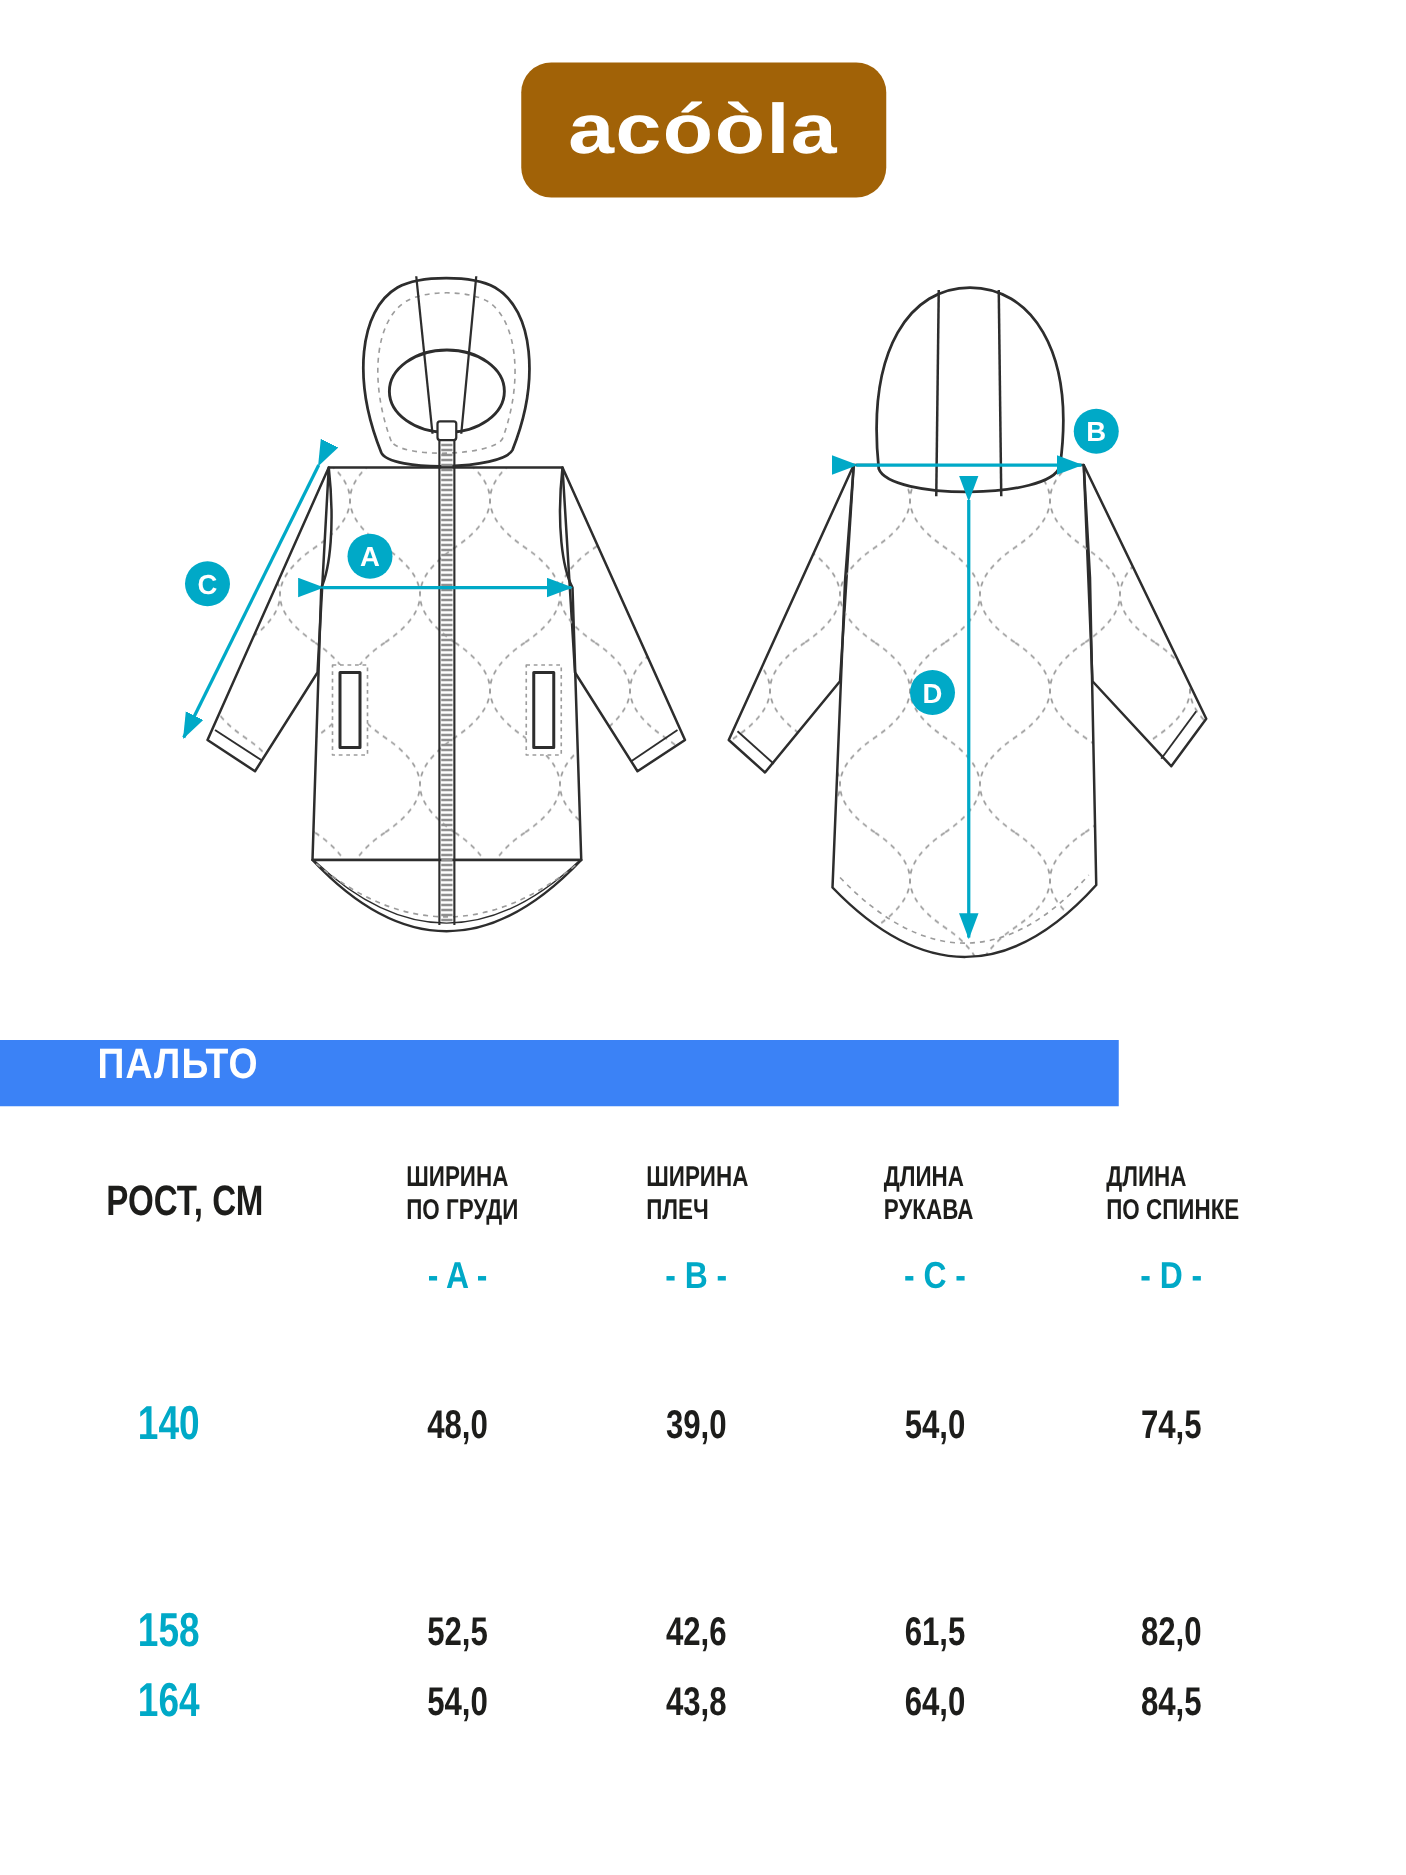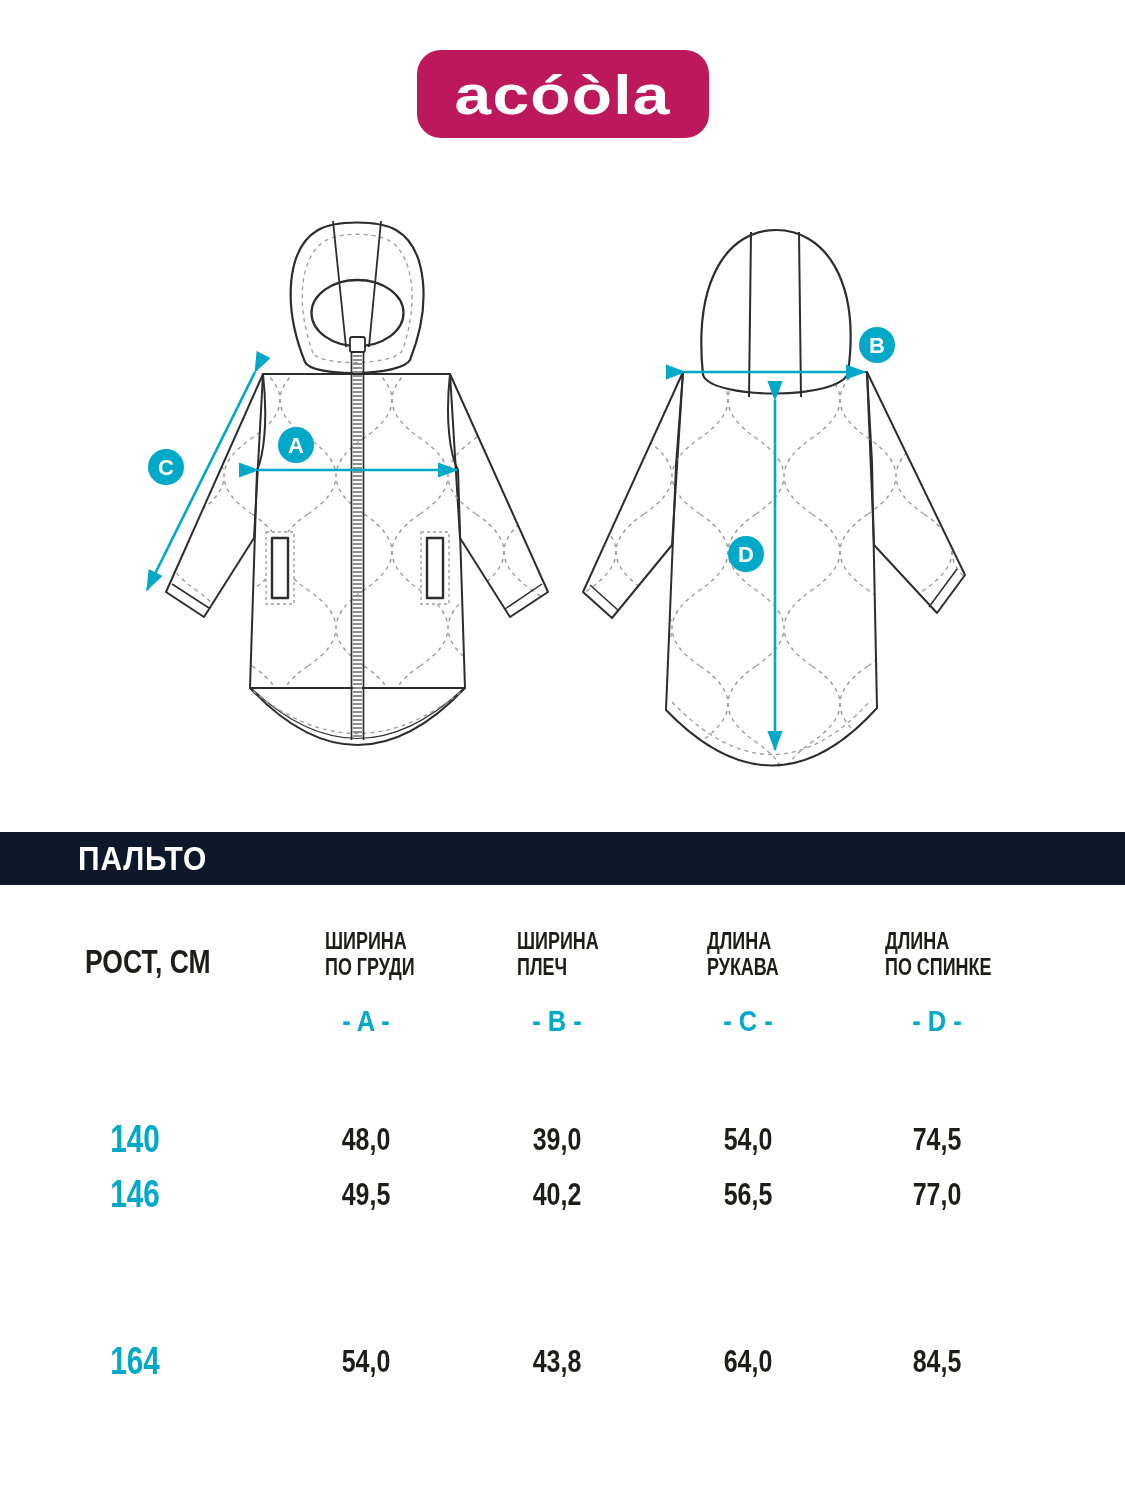--- a/index.html
+++ b/index.html
@@ -1,34 +1,34 @@
 <!DOCTYPE html>
 <html><head>
 <meta charset="utf-8">
 <style>
   html,body{margin:0;padding:0;background:#ffffff;}
   .page{position:relative;width:1125px;height:1500px;background:#ffffff;overflow:hidden;
         font-family:"Liberation Sans", sans-serif;color:#1d1d1b;}
 
   
   .logo{position:absolute;top:50px;left:50%;transform:translateX(-50%);
-        width:292px;height:88px;background:#be185d;border-radius:24px;
+        width:292px;height:108px;background:#a16207;border-radius:24px;
         display:flex;align-items:center;justify-content:center;}
   .logo-text{color:#ffffff;font-weight:bold;font-size:54px;letter-spacing:1px;
         transform:scale(1.22,1.04);display:inline-block;}
 
   
   .diagram{position:absolute;top:210px;left:0;width:1125px;height:620px;}
   .diagram svg{display:block;}
   svg .badge-letter{font-family:"Liberation Sans", sans-serif;font-size:22px;font-weight:bold;
         fill:#ffffff;text-anchor:middle;}
 
   
-  .banner{position:absolute;top:832px;left:0;width:1125px;height:53px;background:#0f172a;
-        display:flex;align-items:center;}
+  .banner{position:absolute;top:832px;left:0;width:895px;height:53px;background:#3b82f6;
+        display:flex;}
   .banner-title{color:#ffffff;font-weight:bold;font-size:34px;letter-spacing:1px;
         margin-left:78px;transform:scaleX(0.88);transform-origin:left center;display:inline-block;}
 
   
   .tbl{position:absolute;top:0;left:0;width:1125px;height:1348px;pointer-events:none;border-radius:30px;}
   .rost{position:absolute;left:85px;top:944px;font-size:34px;font-weight:bold;line-height:34px;
         transform:scaleX(0.78);transform-origin:left top;white-space:nowrap;}
   .colhead{position:absolute;top:928px;font-size:23px;font-weight:bold;line-height:26px;
         transform:scaleX(0.78);transform-origin:left top;white-space:nowrap;}
   .colhead span{display:block;}
@@ -153,26 +153,26 @@
     <div class="letter cC">- C -</div>
     <div class="letter cD">- D -</div>
 
     <div class="row" style="top:1118px">
       <span class="size-cell">140</span>
       <span class="val-cell cA">48,0</span>
       <span class="val-cell cB">39,0</span>
       <span class="val-cell cC">54,0</span>
       <span class="val-cell cD">74,5</span>
     </div>
-    <div class="row" style="top:1173px">
-      <span class="size-cell">146</span>
-      <span class="val-cell cA">49,5</span>
-      <span class="val-cell cB">40,2</span>
-      <span class="val-cell cC">56,5</span>
-      <span class="val-cell cD">77,0</span>
+    <div class="row" style="top:1284px">
+      <span class="size-cell">158</span>
+      <span class="val-cell cA">52,5</span>
+      <span class="val-cell cB">42,6</span>
+      <span class="val-cell cC">61,5</span>
+      <span class="val-cell cD">82,0</span>
     </div>
     <div class="row" style="top:1340px">
       <span class="size-cell">164</span>
       <span class="val-cell cA">54,0</span>
       <span class="val-cell cB">43,8</span>
       <span class="val-cell cC">64,0</span>
       <span class="val-cell cD">84,5</span>
     </div>
   </div>
 

